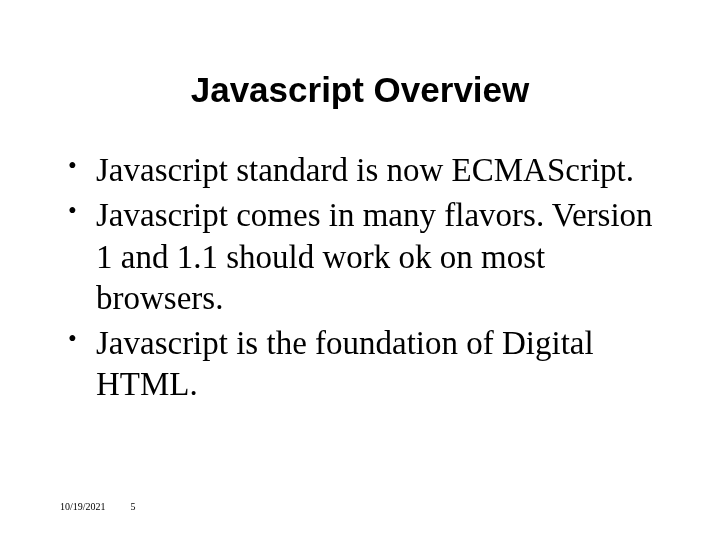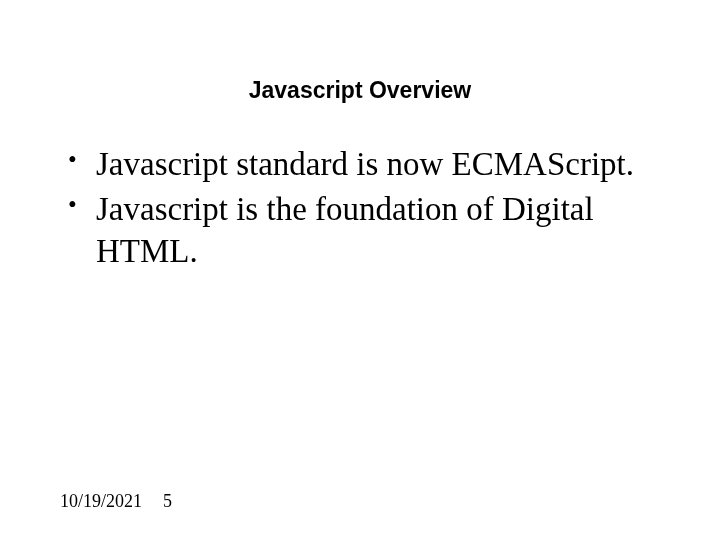--- a/index.html
+++ b/index.html
@@ -1,32 +1,33 @@
 <!DOCTYPE html>
 <html><head>
 <meta charset="utf-8">
 <style>
   * { margin: 0; padding: 0; box-sizing: border-box; }
   html, body { width: 720px; height: 540px; background: #fff; font-family: "Times New Roman", Times, serif; color: #000; }
   .slide { width: 720px; height: 540px; position: relative; padding: 70px 60px 0 60px; }
-  .title { font-family: Arial, Helvetica, sans-serif; font-weight: bold; font-size: 23px; text-align: center; margin-bottom: 40px; margin-top: 7px; }
+  .title { font-family: Arial, Helvetica, sans-serif; font-weight: bold; font-size: 35px; text-align: center; margin-bottom: 40px; }
   .bullets { list-style: none; padding-left: 8px; }
   .bullets li { font-size: 33px; line-height: 1.25; margin-bottom: 4px; padding-left: 28px; position: relative; }
   .bullets li::before { content: "•"; position: absolute; left: 0; top: 0; font-size: 25px; }
-  .footer { position: absolute; bottom: 28px; left: 60px; right: 60px; display: flex; align-items: center; font-size: 18px; }
+  .footer { position: absolute; bottom: 28px; left: 60px; right: 60px; display: flex; align-items: center; font-size: 10px; }
   .footer-left { flex: 0 0 auto; }
   .footer-center { flex: 1 1 auto; text-align: center; white-space: pre-line; }
   .footer-right { flex: 0 0 auto; text-align: right; min-width: 30px; }
 </style>
 </head>
 <body>
 
 <div class="slide">
   <h1 class="title">Javascript Overview</h1>
   <ul class="bullets">
     <li>Javascript standard is now ECMAScript.</li>
+    <li>Javascript comes in many flavors. Version 1 and 1.1 should work ok on most browsers.</li>
     <li>Javascript is the foundation of Digital HTML.</li>
   </ul>
   <div class="footer">
     <div class="footer-left">10/19/2021</div>
     <div class="footer-right">5</div>
   </div>
 </div>
 
 </body></html>

